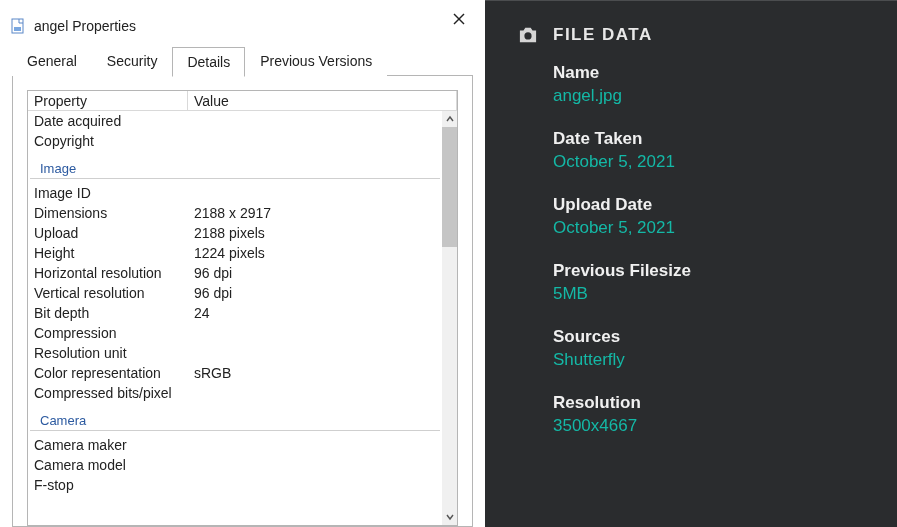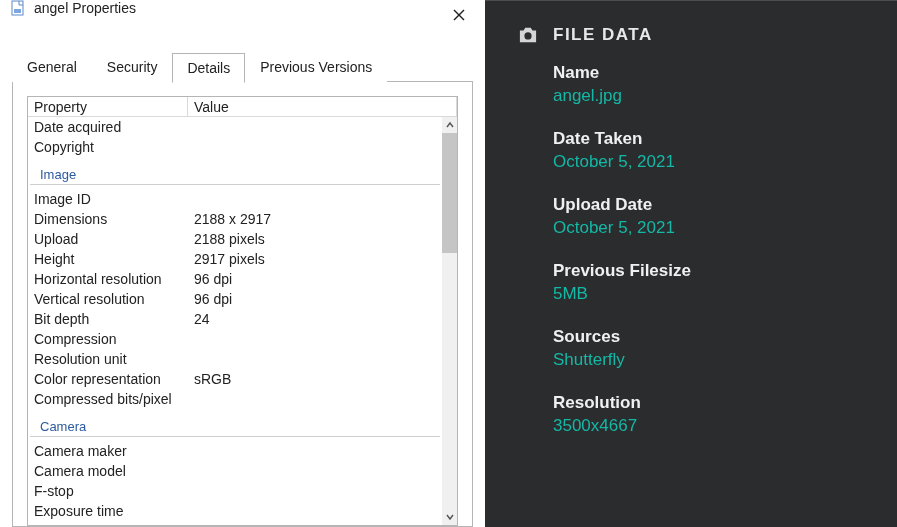--- a/index.html
+++ b/index.html
@@ -17,21 +17,21 @@
     width: 485px;
     height: 527px;
     background: #ffffff;
     position: relative;
     display: flex;
     flex-direction: column;
   }
   .titlebar {
     height: 34px;
     display: flex;
-    align-items: flex-start;
+    align-items: flex-end;
     padding: 0 6px 0 10px;
     color: #222;
     font-size: 14px;
   }
   .titlebar .file-icon {
     width: 16px; height: 16px;
     margin-right: 8px;
     position: relative;
   }
   .titlebar .file-icon svg { display:block; }
@@ -43,21 +43,21 @@
     align-items: center;
     justify-content: center;
     font-size: 16px;
     color: #222;
     cursor: pointer;
   }
   
   .tabs {
     display: flex;
     padding-left: 12px;
-    margin-top: 18px;
+    margin-top: 12px;
     position: relative;
   }
   .tab {
     padding: 6px 14px 6px 14px;
     font-size: 14px;
     color: #222;
     border: 1px solid transparent;
     border-bottom: none;
     cursor: pointer;
     position: relative;
@@ -255,21 +255,21 @@
         <div class="prop-row">
           <div class="col-prop">Dimensions</div>
           <div class="col-val">2188 x 2917</div>
         </div>
         <div class="prop-row">
           <div class="col-prop">Upload</div>
           <div class="col-val">2188 pixels</div>
         </div>
         <div class="prop-row">
           <div class="col-prop">Height</div>
-          <div class="col-val">2917 pixels</div>
+          <div class="col-val">1224 pixels</div>
         </div>
         <div class="prop-row">
           <div class="col-prop">Horizontal resolution</div>
           <div class="col-val">96 dpi</div>
         </div>
         <div class="prop-row">
           <div class="col-prop">Vertical resolution</div>
           <div class="col-val">96 dpi</div>
         </div>
         <div class="prop-row">
@@ -298,24 +298,20 @@
         <div class="prop-row">
           <div class="col-prop">Camera maker</div>
           <div class="col-val"></div>
         </div>
         <div class="prop-row">
           <div class="col-prop">Camera model</div>
           <div class="col-val"></div>
         </div>
         <div class="prop-row">
           <div class="col-prop">F-stop</div>
-          <div class="col-val"></div>
-        </div>
-        <div class="prop-row">
-          <div class="col-prop">Exposure time</div>
           <div class="col-val"></div>
         </div>
 
       </div>
 
       <div class="scrollbar">
         <div class="scroll-arrow top">
           <svg viewBox="0 0 8 8" width="8" height="8">
               <polyline points="1,6 4,2 7,6" fill="none" stroke="#555" stroke-width="1.4"></polyline>
             </svg>

